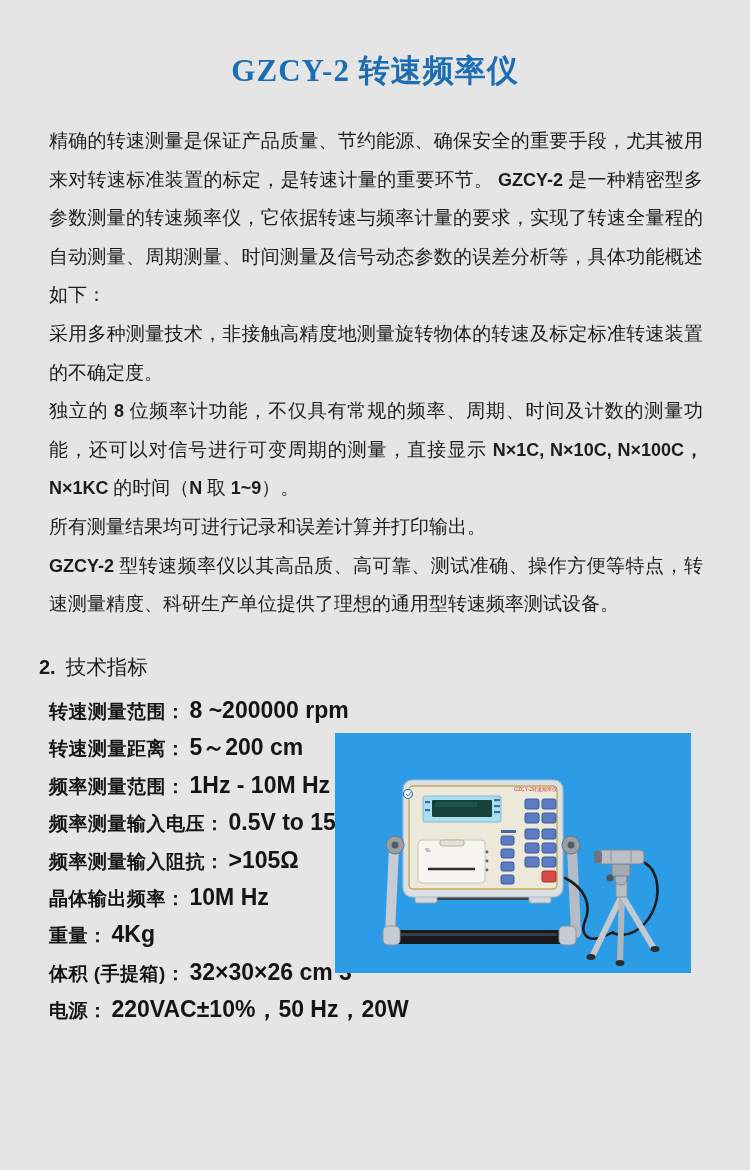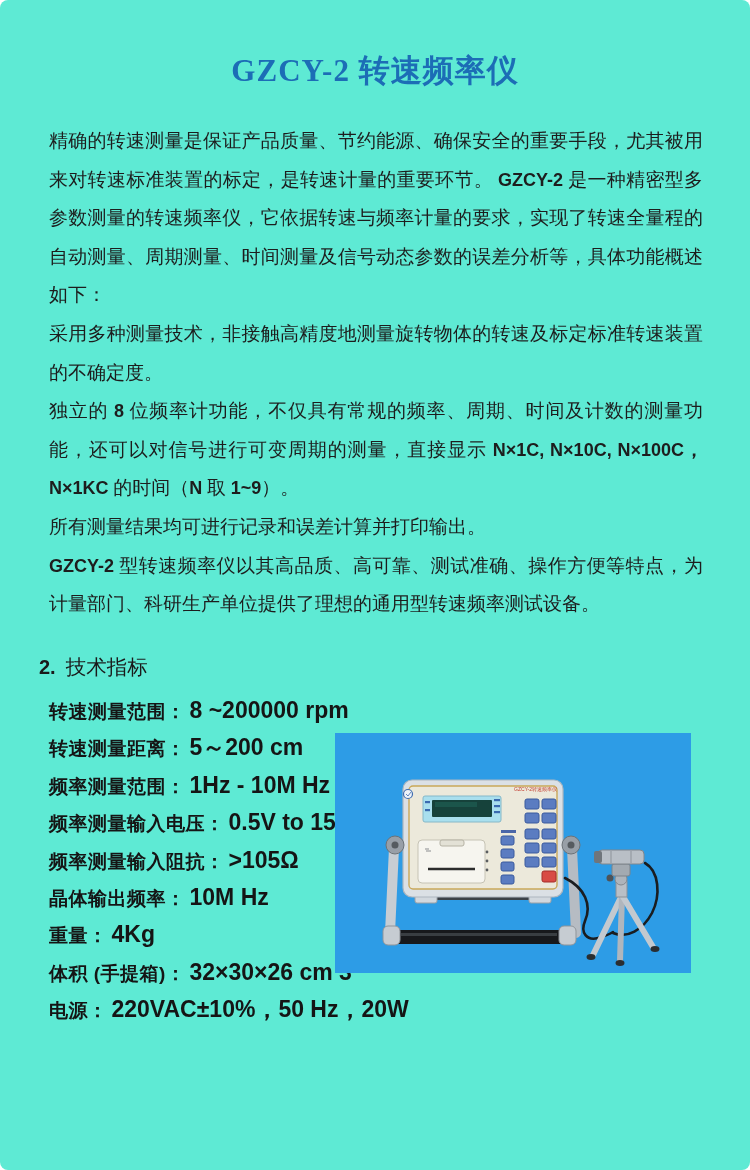--- a/index.html
+++ b/index.html
@@ -4,21 +4,21 @@
 <style>
   html, body { margin: 0; padding: 0; }
   body {
     width: 750px; height: 1170px;
     background: #ffffff;
     font-family: "Liberation Serif", "DejaVu Serif", serif;
     color: #1d1d1d;
     position: relative;
     overflow: hidden;
   }
-  .page { position: absolute; inset: 0; background: #5eead4; border-radius: 8px; }
+  .page { position: absolute; inset: 0; background: #e5e5e5; }
 
   .title {
     position: absolute; top: 50px; left: 0; width: 750px;
     margin: 0; text-align: center;
     font-size: 31px; font-weight: 700; letter-spacing: 1px;
   }
 
   .intro {
     position: absolute; top: 122px; left: 49px; width: 654px;
     font-size: 19px; line-height: 38.6px;
@@ -58,21 +58,21 @@
 
 <div class="page">
 
   <h1 class="title" style="color: rgb(28, 109, 182);">GZCY-2 转速频率仪</h1>
 
   <div class="intro" id="intro">
       <p><span class="r">精确的转速测量是保证产品质量、节约能源、确保安全的重要手段，尤其被用来对转速标准装置的标定，是转速计量的重要环节。 </span><span class="r b">GZCY-2</span><span class="r"> 是一种精密型多参数测量的转速频率仪，它依据转速与频率计量的要求，实现了转速全量程的自动测量、周期测量、时间测量及信号动态参数的误差分析等，具体功能概述如下：</span></p>
       <p><span class="r">采用多种测量技术，非接触高精度地测量旋转物体的转速及标定标准转速装置的不确定度。</span></p>
       <p><span class="r">独立的 </span><span class="r b">8</span><span class="r"> 位频率计功能，不仅具有常规的频率、周期、时间及计数的测量功能，还可以对信号进行可变周期的测量，直接显示 </span><span class="r b">N×1C, N×10C, N×100C，N×1KC</span><span class="r"> 的时间（</span><span class="r b">N</span><span class="r"> 取 </span><span class="r b">1~9</span><span class="r">）。</span></p>
       <p><span class="r">所有测量结果均可进行记录和误差计算并打印输出。</span></p>
-      <p><span class="r b">GZCY-2</span><span class="r"> 型转速频率仪以其高品质、高可靠、测试准确、操作方便等特点，为计量部门、科研生产单位提供了理想的通用型转速频率测试设备。</span></p>
+      <p><span class="r b">GZCY-2</span><span class="r"> 型转速频率仪以其高品质、高可靠、测试准确、操作方便等特点，转速测量精度、科研生产单位提供了理想的通用型转速频率测试设备。</span></p>
     </div>
 
   <div class="heading"><span class="r b">2.</span><span class="r">技术指标</span></div>
 
   <div class="specs" id="specs">
       <div class="spec-line"><span class="spec-label">转速测量范围：</span><span class="spec-value">8 ~200000 rpm</span></div>
       <div class="spec-line"><span class="spec-label">转速测量距离：</span><span class="spec-value">5～200 cm</span></div>
       <div class="spec-line"><span class="spec-label">频率测量范围：</span><span class="spec-value">1Hz - 10M Hz</span></div>
       <div class="spec-line"><span class="spec-label">频率测量输入电压：</span><span class="spec-value">0.5V to 150V</span></div>
       <div class="spec-line"><span class="spec-label">频率测量输入阻抗：</span><span class="spec-value">&gt;105Ω</span></div>

